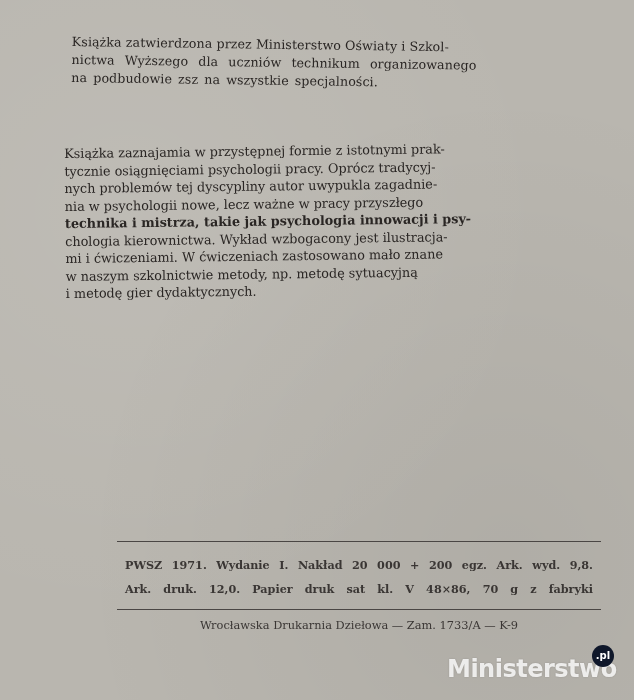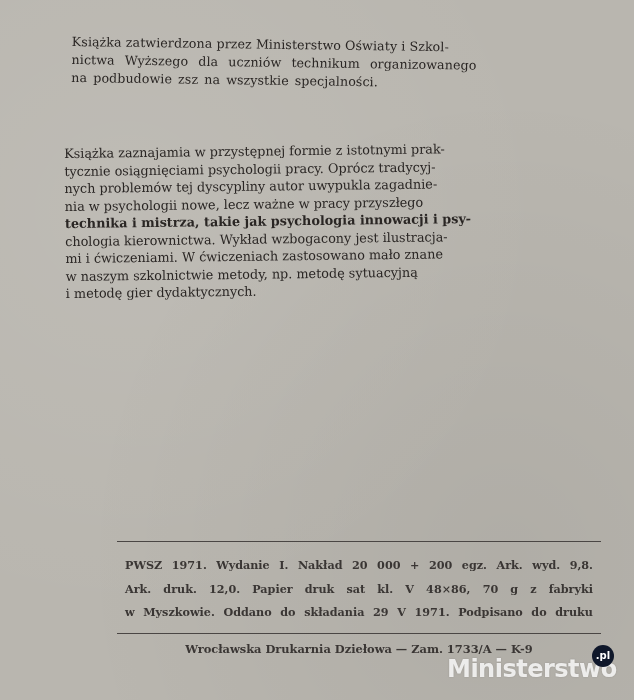--- a/index.html
+++ b/index.html
@@ -28,21 +28,21 @@
     }
     .blurb .bold { font-weight: bold; }
     .imprint {
       left: 117px; top: 541px; width: 484px;
       font-size: 11.2px; color: #3a3634;
     }
     .rule { height: 1px; background: #4a4644; margin: 0; }
     .imprint .text { padding: 8px 0 0 0; line-height: 15.5px; }
     .imprint .text p { margin: 8px; white-space: nowrap; text-align: justify; text-align-last: justify; font-weight: bold; }
     .imprint .rule.bottom { margin-top: 12px; }
-    .imprint .footer { text-align: center; padding-top: 8px; font-size: 11.4px; font-weight: bold; }
+    .imprint .footer { text-align: center; padding-top: 8px; font-size: 11.4px; }
     .watermark {
       left: 447px; top: 655px;
       font-family: "DejaVu Sans", "Liberation Sans", sans-serif;
       font-weight: bold; font-size: 24px; letter-spacing: -0.5px;
       color: rgba(255,255,255,0.82);
       text-shadow: 0 0 2px rgba(0,0,0,0.15);
     }
     .badge {
       left: 592px; top: 645px; width: 22px; height: 22px; border-radius: 50%;
       background: #0f172a; color: #fff;
@@ -69,20 +69,19 @@
   <p>mi i ćwiczeniami. W ćwiczeniach zastosowano mało znane</p>
   <p>w naszym szkolnictwie metody, np. metodę sytuacyjną</p>
   <p>i metodę gier dydaktycznych.</p>
 </div>
 
 <div class="block imprint">
   <div class="rule"></div>
   <div class="text">
     <p>PWSZ 1971. Wydanie I. Nakład 20 000 + 200 egz. Ark. wyd. 9,8.</p>
     <p>Ark. druk. 12,0. Papier druk sat kl. V 48×86, 70 g z fabryki</p>
-    <p>w Myszkowie. Oddano do składania 29 V 1971. Podpisano do druku</p>
   </div>
   <div class="rule bottom"></div>
   <div class="footer">Wrocławska Drukarnia Dziełowa — Zam. 1733/A — K-9</div>
 </div>
 
 <div class="block watermark">Ministerstwo</div>
 <div class="block badge">.pl</div>
 
 </body></html>

